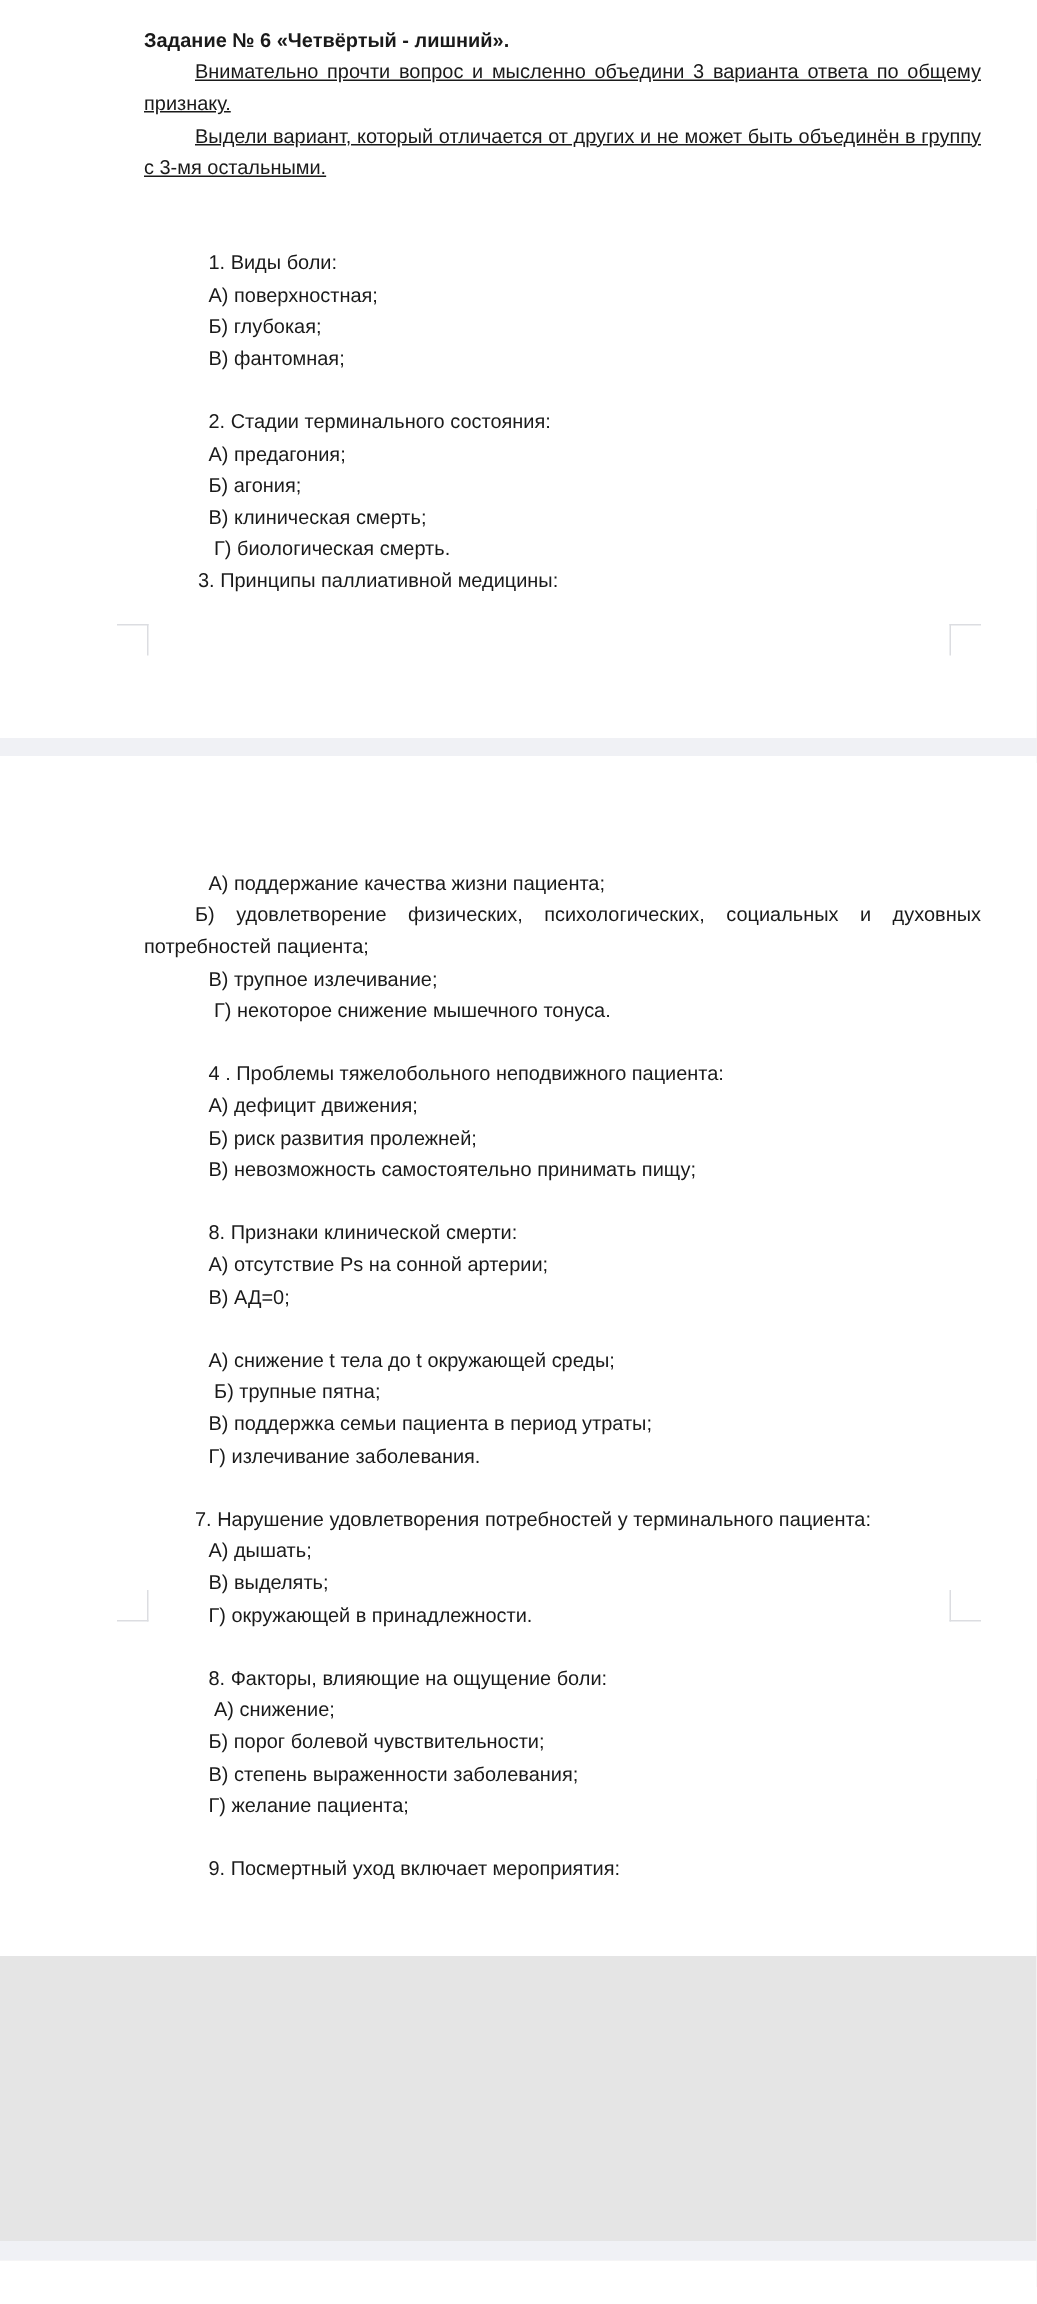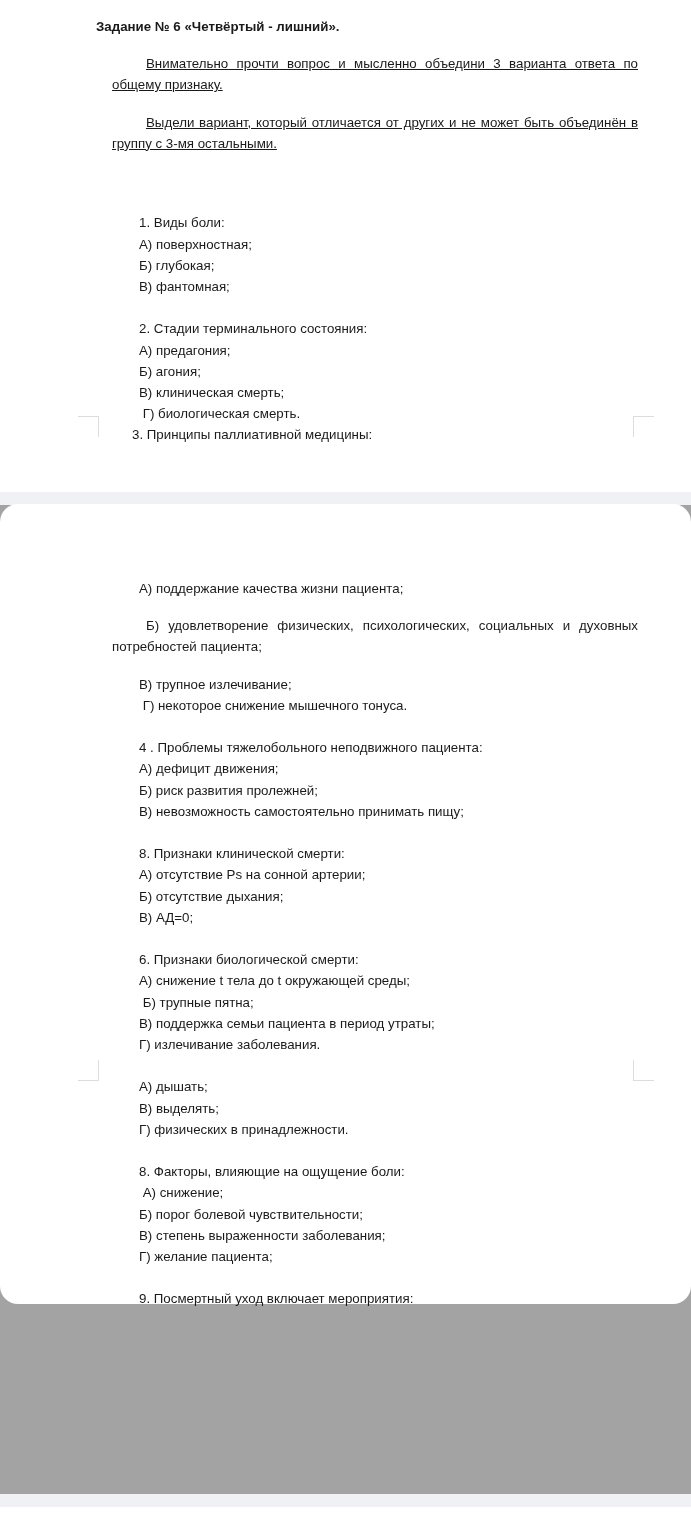--- a/index.html
+++ b/index.html
@@ -14,33 +14,33 @@
     overflow: hidden;
     font-family: "Liberation Sans", "DejaVu Sans", sans-serif;
     color: #1a1a1a;
     -webkit-font-smoothing: antialiased;
   }
 
   
   .doc-viewport {
     position: absolute;
     inset: 0;
-    background: #a3a3a3;
+    background: #e5e5e5;
   }
 
   
   .page {
     position: absolute;
     left: 0;
     width: 691px;
     background: #ffffff;
     box-sizing: border-box;
   }
   #page-1 { top: -12px; height: 504px; }
-  #page-2 { top: 504px; height: 800px; border-radius: 18px; }
+  #page-2 { top: 504px; height: 800px; }
   #page-3 { top: 1507px; height: 29px; }
 
   
   .page-gap {
     position: absolute;
     left: 0;
     width: 691px;
     height: 13px;
     background: #f0f1f5;
   }
@@ -81,21 +81,21 @@
     font-size: 13.3px;
     line-height: 21.2px;
     margin: 0;
   }
 
   .para-just {
     font-size: 13.3px;
     line-height: 21.2px;
     text-align: justify;
     text-justify: inter-word;
-    margin: 16px;
+    margin: 0;
     text-indent: 34px;
   }
   .para-just.underline { text-decoration: underline; }
 
   .q-title { margin: 0; }
   .opt { margin: 0; }
 
   .indent-q  { padding-left: 43px; }
   .indent-o  { padding-left: 43px; }
   .indent-q3 { padding-left: 36px; }
@@ -167,40 +167,39 @@
         <p class="line opt indent-o">А) дефицит движения;</p>
         <p class="line opt indent-o">Б) риск развития пролежней;</p>
         <p class="line opt indent-o">В) невозможность самостоятельно принимать пищу;</p>
       </div>
 
       <div class="blank"></div>
 
       <div>
         <p class="line q-title indent-q">8. Признаки клинической смерти:</p>
         <p class="line opt indent-o">А) отсутствие Ps на сонной артерии;</p>
-        <p class="line opt indent-o">Б) отсутствие дыхания;</p>
         <p class="line opt indent-o">В) АД=0;</p>
       </div>
 
       <div class="blank"></div>
 
       <div>
-        <p class="line q-title indent-q">6. Признаки биологической смерти:</p>
         <p class="line opt indent-o">А) снижение t тела до t окружающей среды;</p>
         <p class="line opt indent-o"> Б) трупные пятна;</p>
         <p class="line opt indent-o">В) поддержка семьи пациента в период утраты;</p>
         <p class="line opt indent-o">Г) излечивание заболевания.</p>
       </div>
 
       <div class="blank"></div>
 
       <div>
+        <p class="para-just">7. Нарушение удовлетворения потребностей у терминального пациента:</p>
         <p class="line opt indent-o">А) дышать;</p>
         <p class="line opt indent-o">В) выделять;</p>
-        <p class="line opt indent-o">Г) физических в принадлежности.</p>
+        <p class="line opt indent-o">Г) окружающей в принадлежности.</p>
       </div>
 
       <div class="blank"></div>
 
       <div>
         <p class="line q-title indent-q">8. Факторы, влияющие на ощущение боли:</p>
         <p class="line opt indent-o"> А) снижение;</p>
         <p class="line opt indent-o">Б) порог болевой чувствительности;</p>
         <p class="line opt indent-o">В) степень выраженности заболевания;</p>
         <p class="line opt indent-o">Г) желание пациента;</p>

